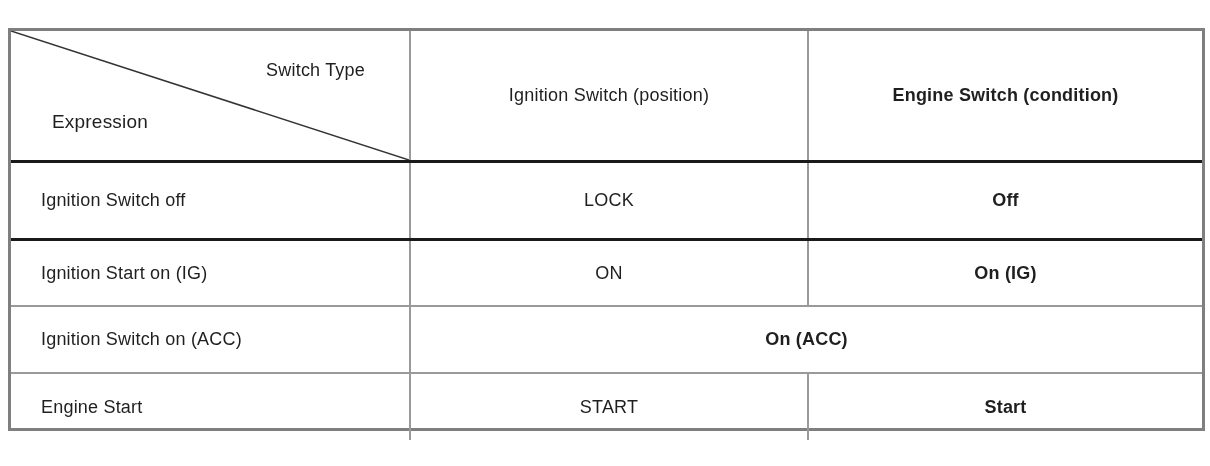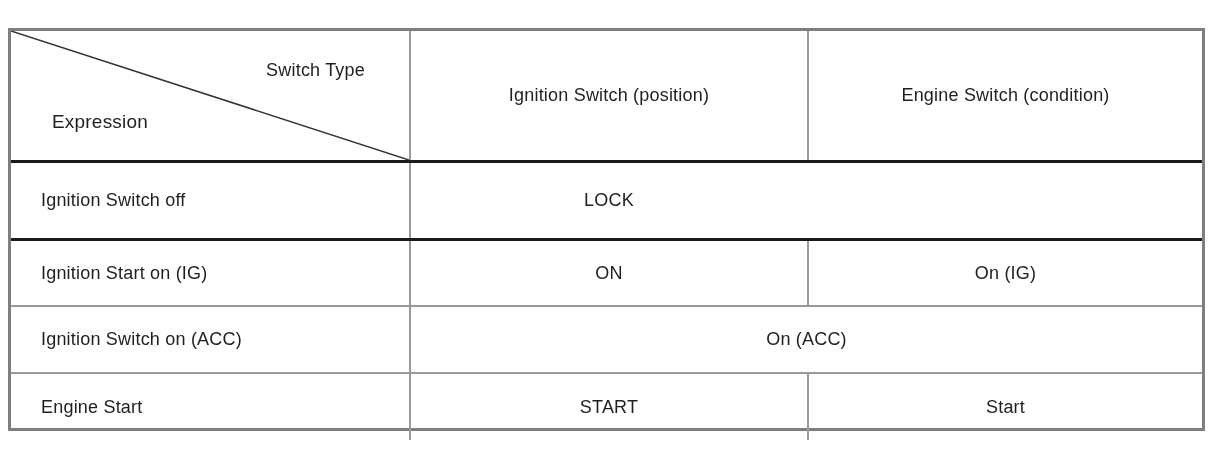--- a/index.html
+++ b/index.html
@@ -27,21 +27,21 @@
   .row-body-3  { height: 67px;  border-bottom: 2px solid #9a9a9a; }
   .row-body-4  { height: 66px; }
   .cell {
     display: flex;
     align-items: center;
     font-size: 18px;
     letter-spacing: 0.2px;
   }
   .col-1 { width: 398px; justify-content: flex-start; padding-left: 30px; }
   .col-2 { width: 398px; border-left: 2px solid #9a9a9a; justify-content: center; text-align: center; }
-  .col-3 { flex: 1;      border-left: 2px solid #9a9a9a; justify-content: center; text-align: center; }
+  .col-3 { flex: 1;      border-left: 2px solid #9a9a9a; justify-content: center; text-align: center; font-weight: bold; }
   .corner-cell {
     position: relative;
     width: 398px;
     padding: 16px;
   }
   .corner-cell svg {
     position: absolute;
     inset: 0;
     width: 100%;
     height: 100%;
@@ -70,20 +70,21 @@
       <span class="corner-label-top">Switch Type</span>
       <span class="corner-label-bottom">Expression</span>
     </div>
     <div class="cell col-2">Ignition Switch (position)</div>
     <div class="cell col-3">Engine Switch (condition)</div>
   </div>
 
   <div class="row row-body-1">
     <div class="cell col-1">Ignition Switch off</div>
     <div class="cell col-2">LOCK</div>
+    <div class="cell col-3">Off</div>
   </div>
 
   <div class="row row-body-2">
     <div class="cell col-1">Ignition Start on (IG)</div>
     <div class="cell col-2">ON</div>
     <div class="cell col-3">On (IG)</div>
   </div>
 
   <div class="row row-body-3">
     <div class="cell col-1">Ignition Switch on (ACC)</div>

